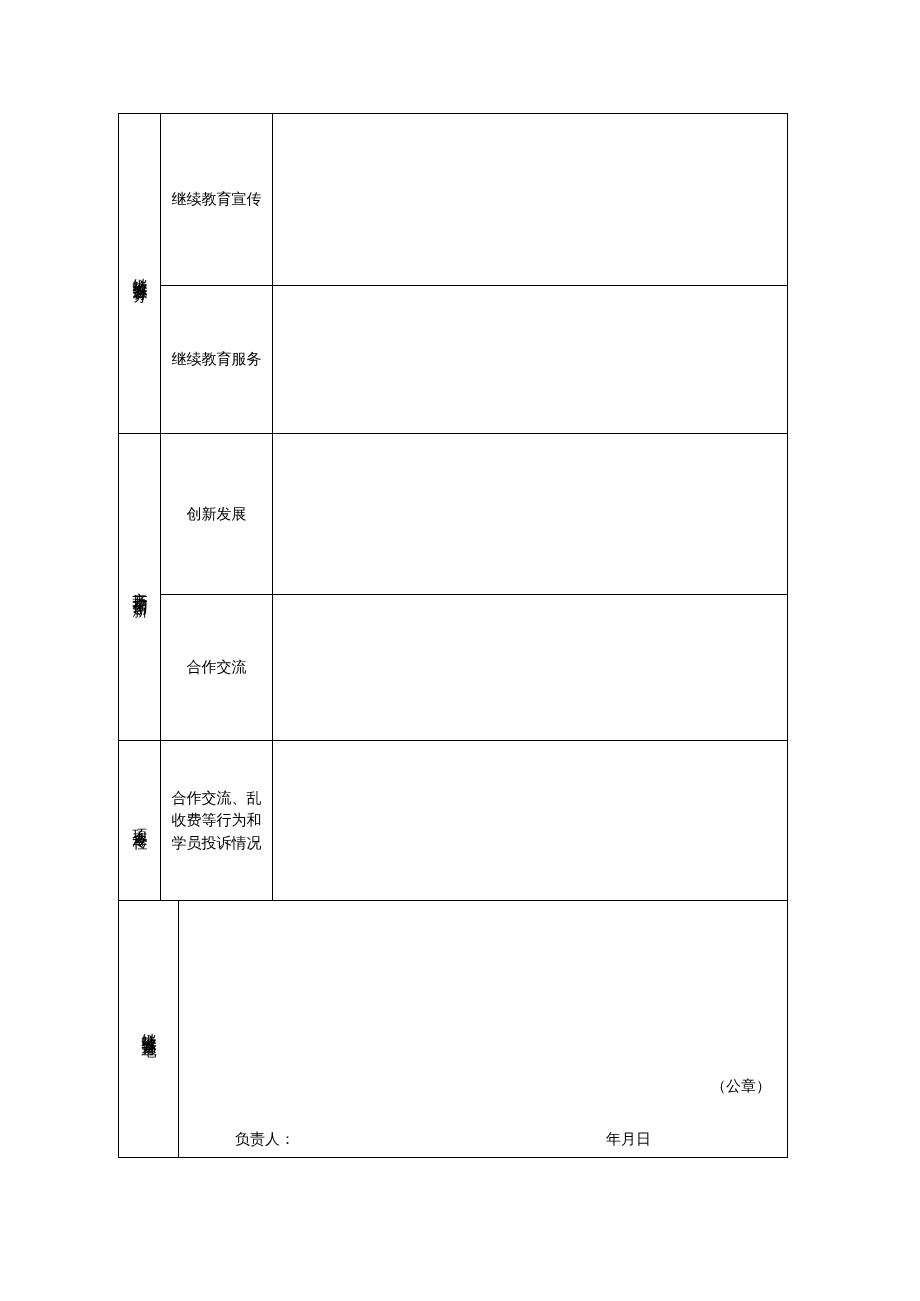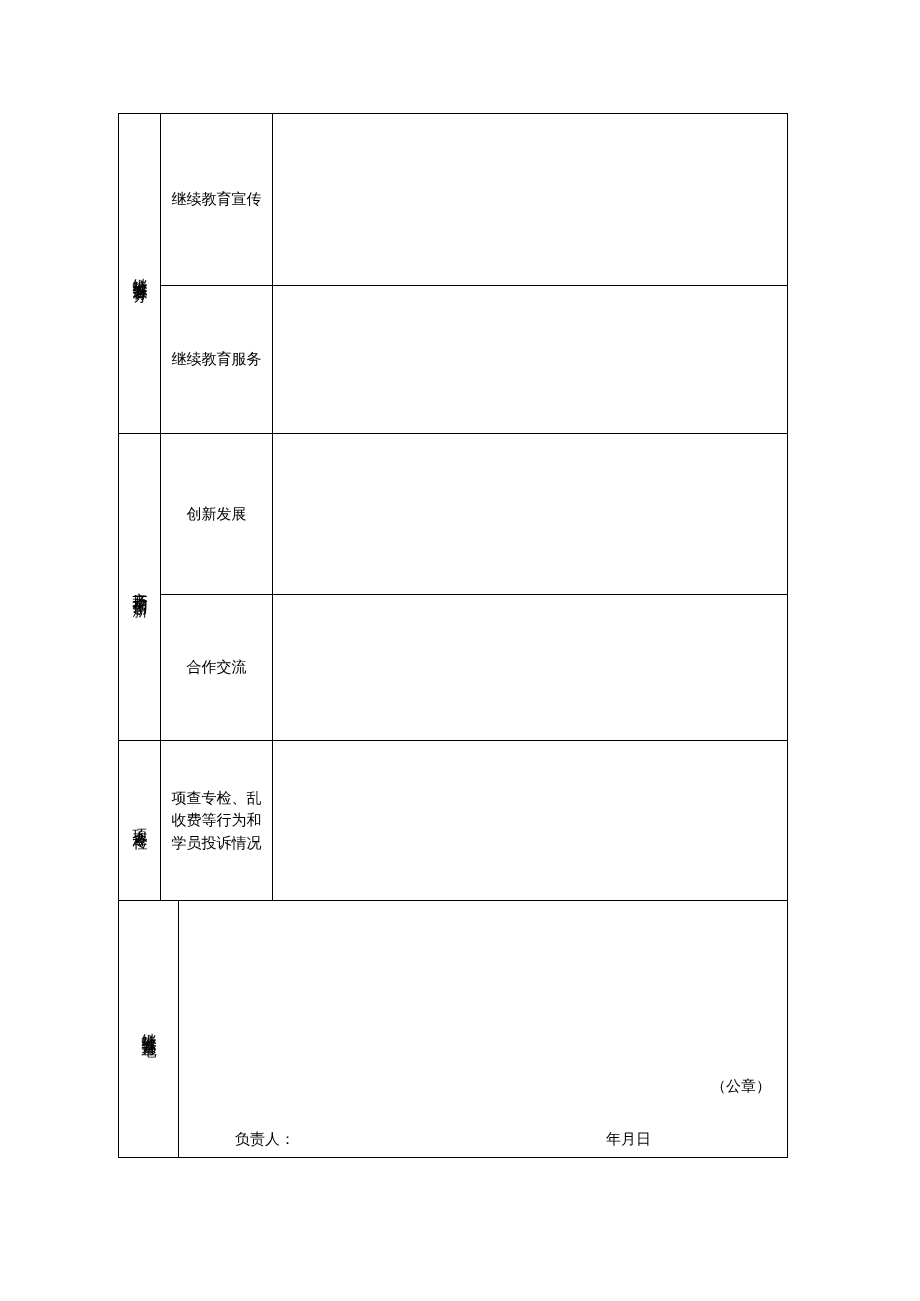--- a/index.html
+++ b/index.html
@@ -115,21 +115,21 @@
         <td>
           <div class="sub-label">合作交流</div>
         </td>
         <td></td>
       </tr>
       <tr class="row-5">
         <td>
           <span class="vertical-text">项查专检</span>
         </td>
         <td>
-          <div class="sub-label">项查专检、乱收费等行为和学员投诉情况</div>
+          <div class="sub-label">合作交流、乱收费等行为和学员投诉情况</div>
         </td>
         <td></td>
       </tr>
     </tbody>
   </table>
 
   <table style="border-top: none;">
     <colgroup>
       <col class="cat-wide">
       <col>

